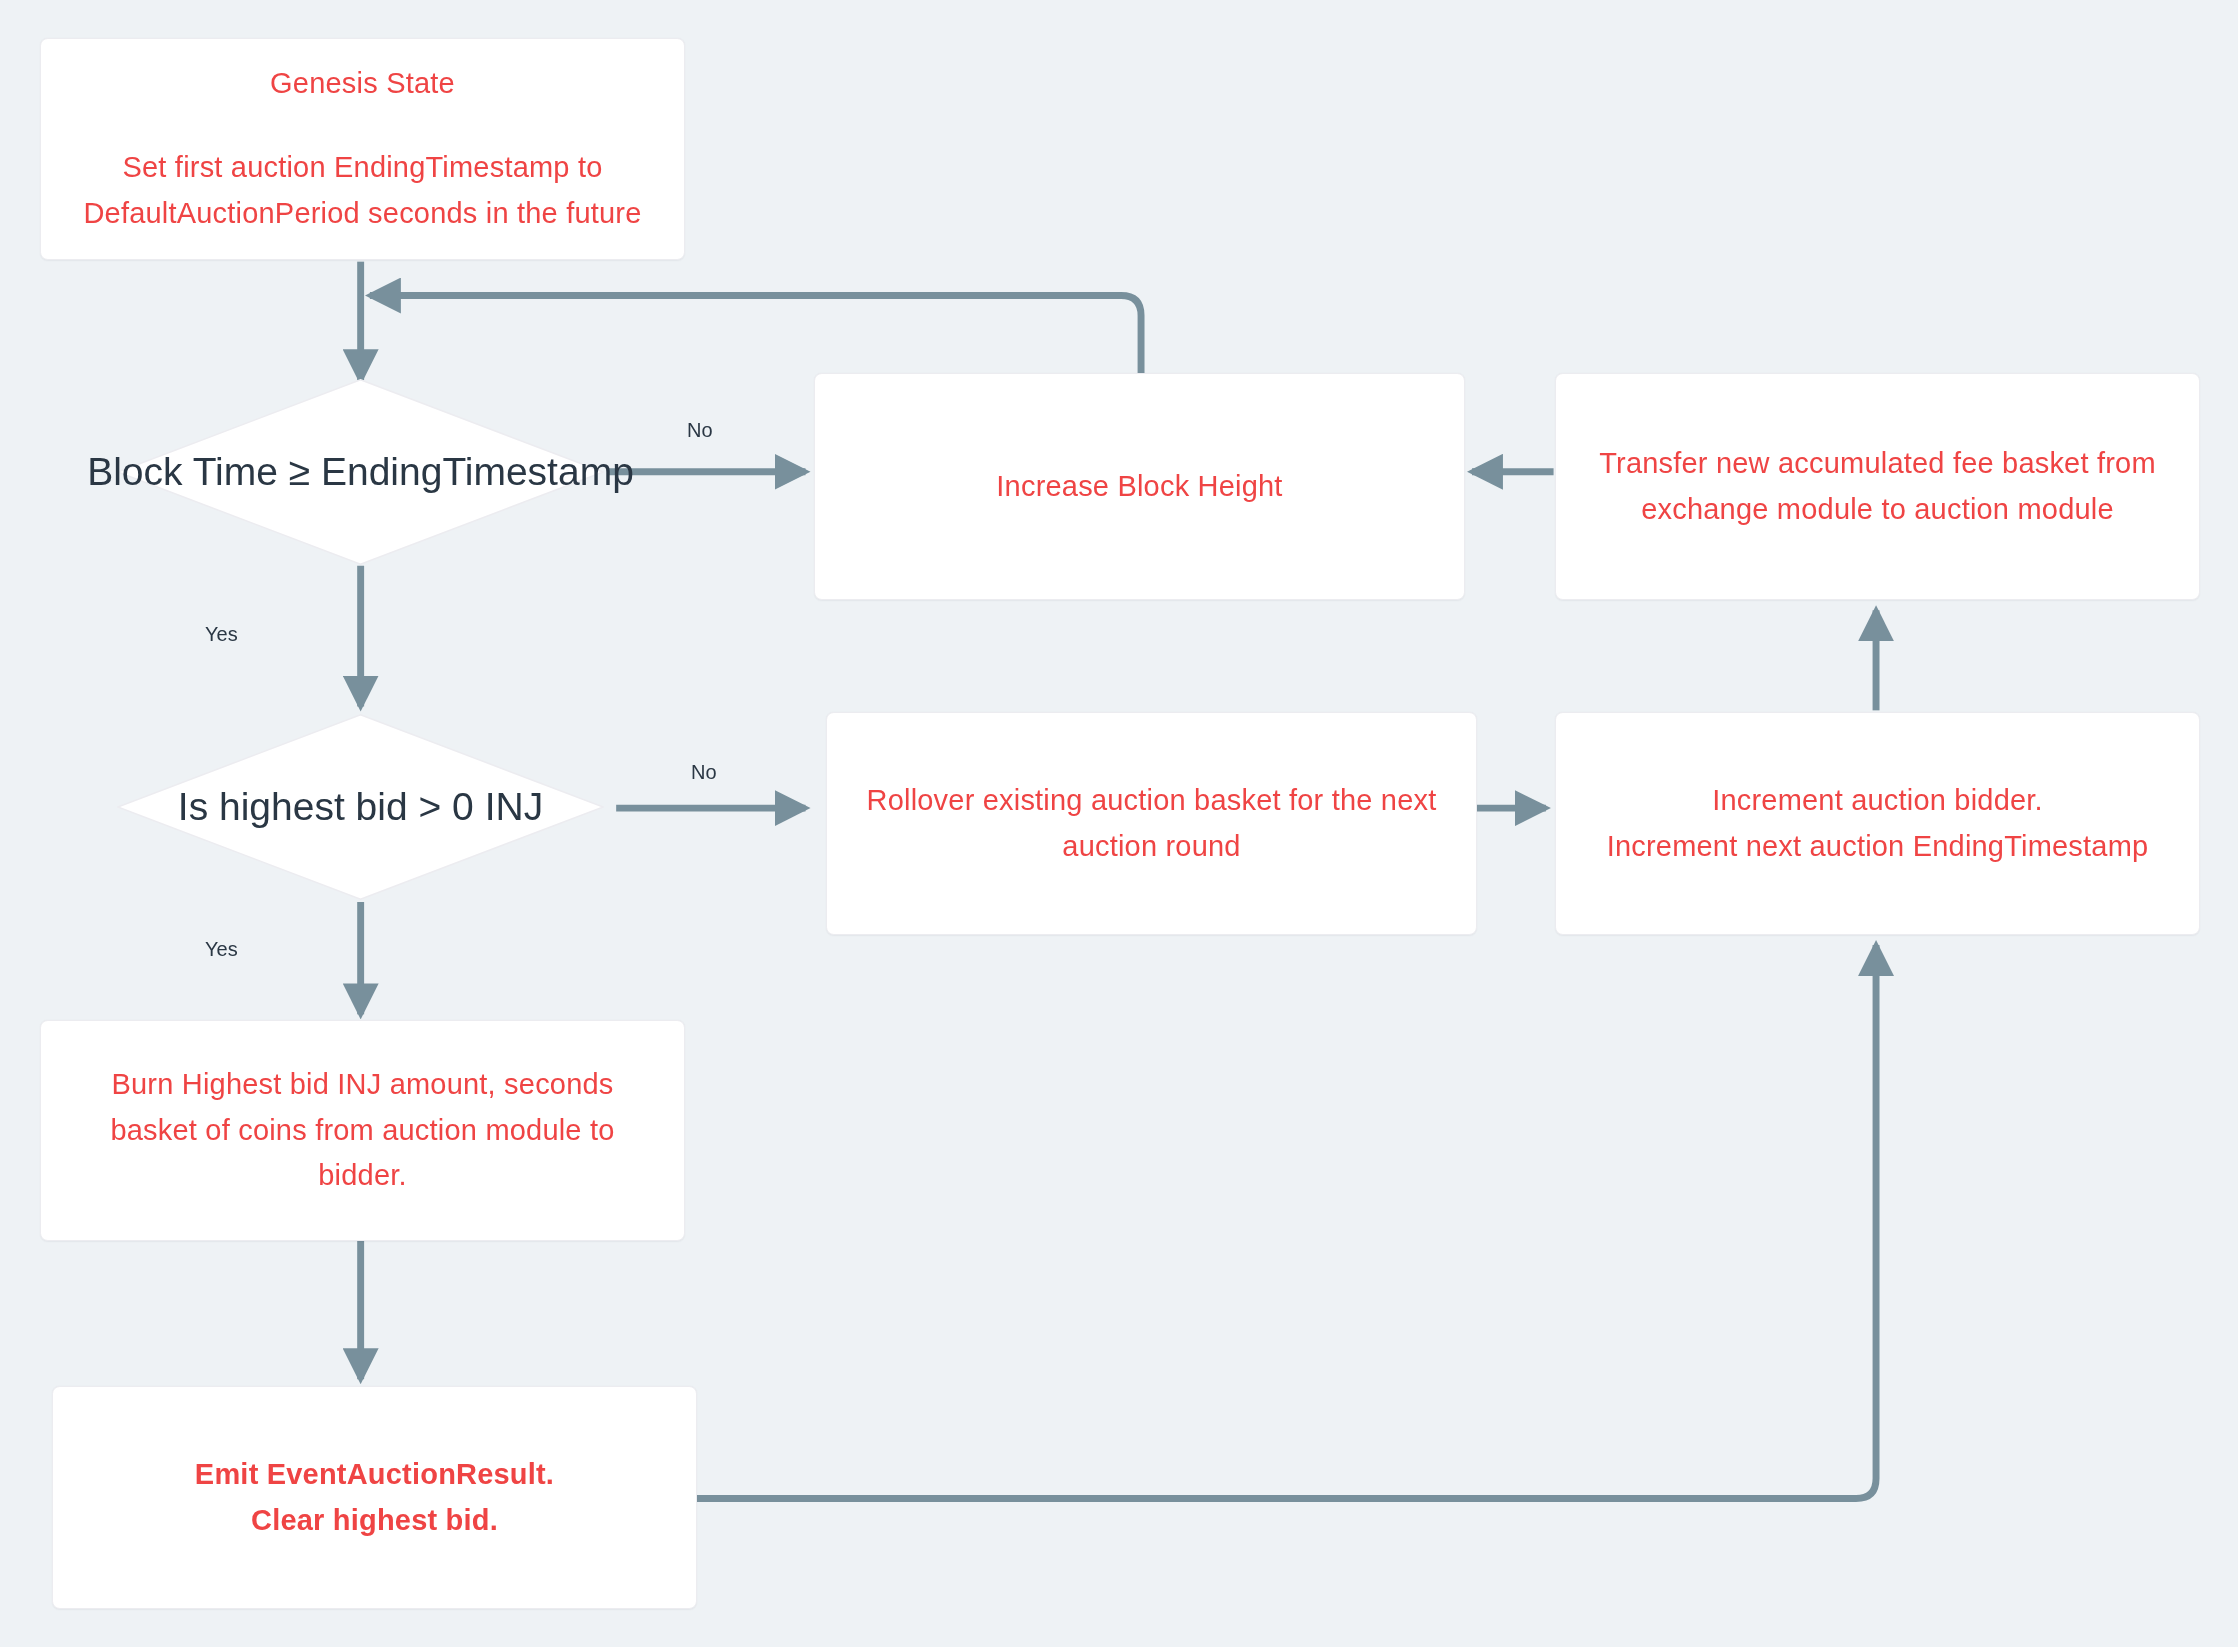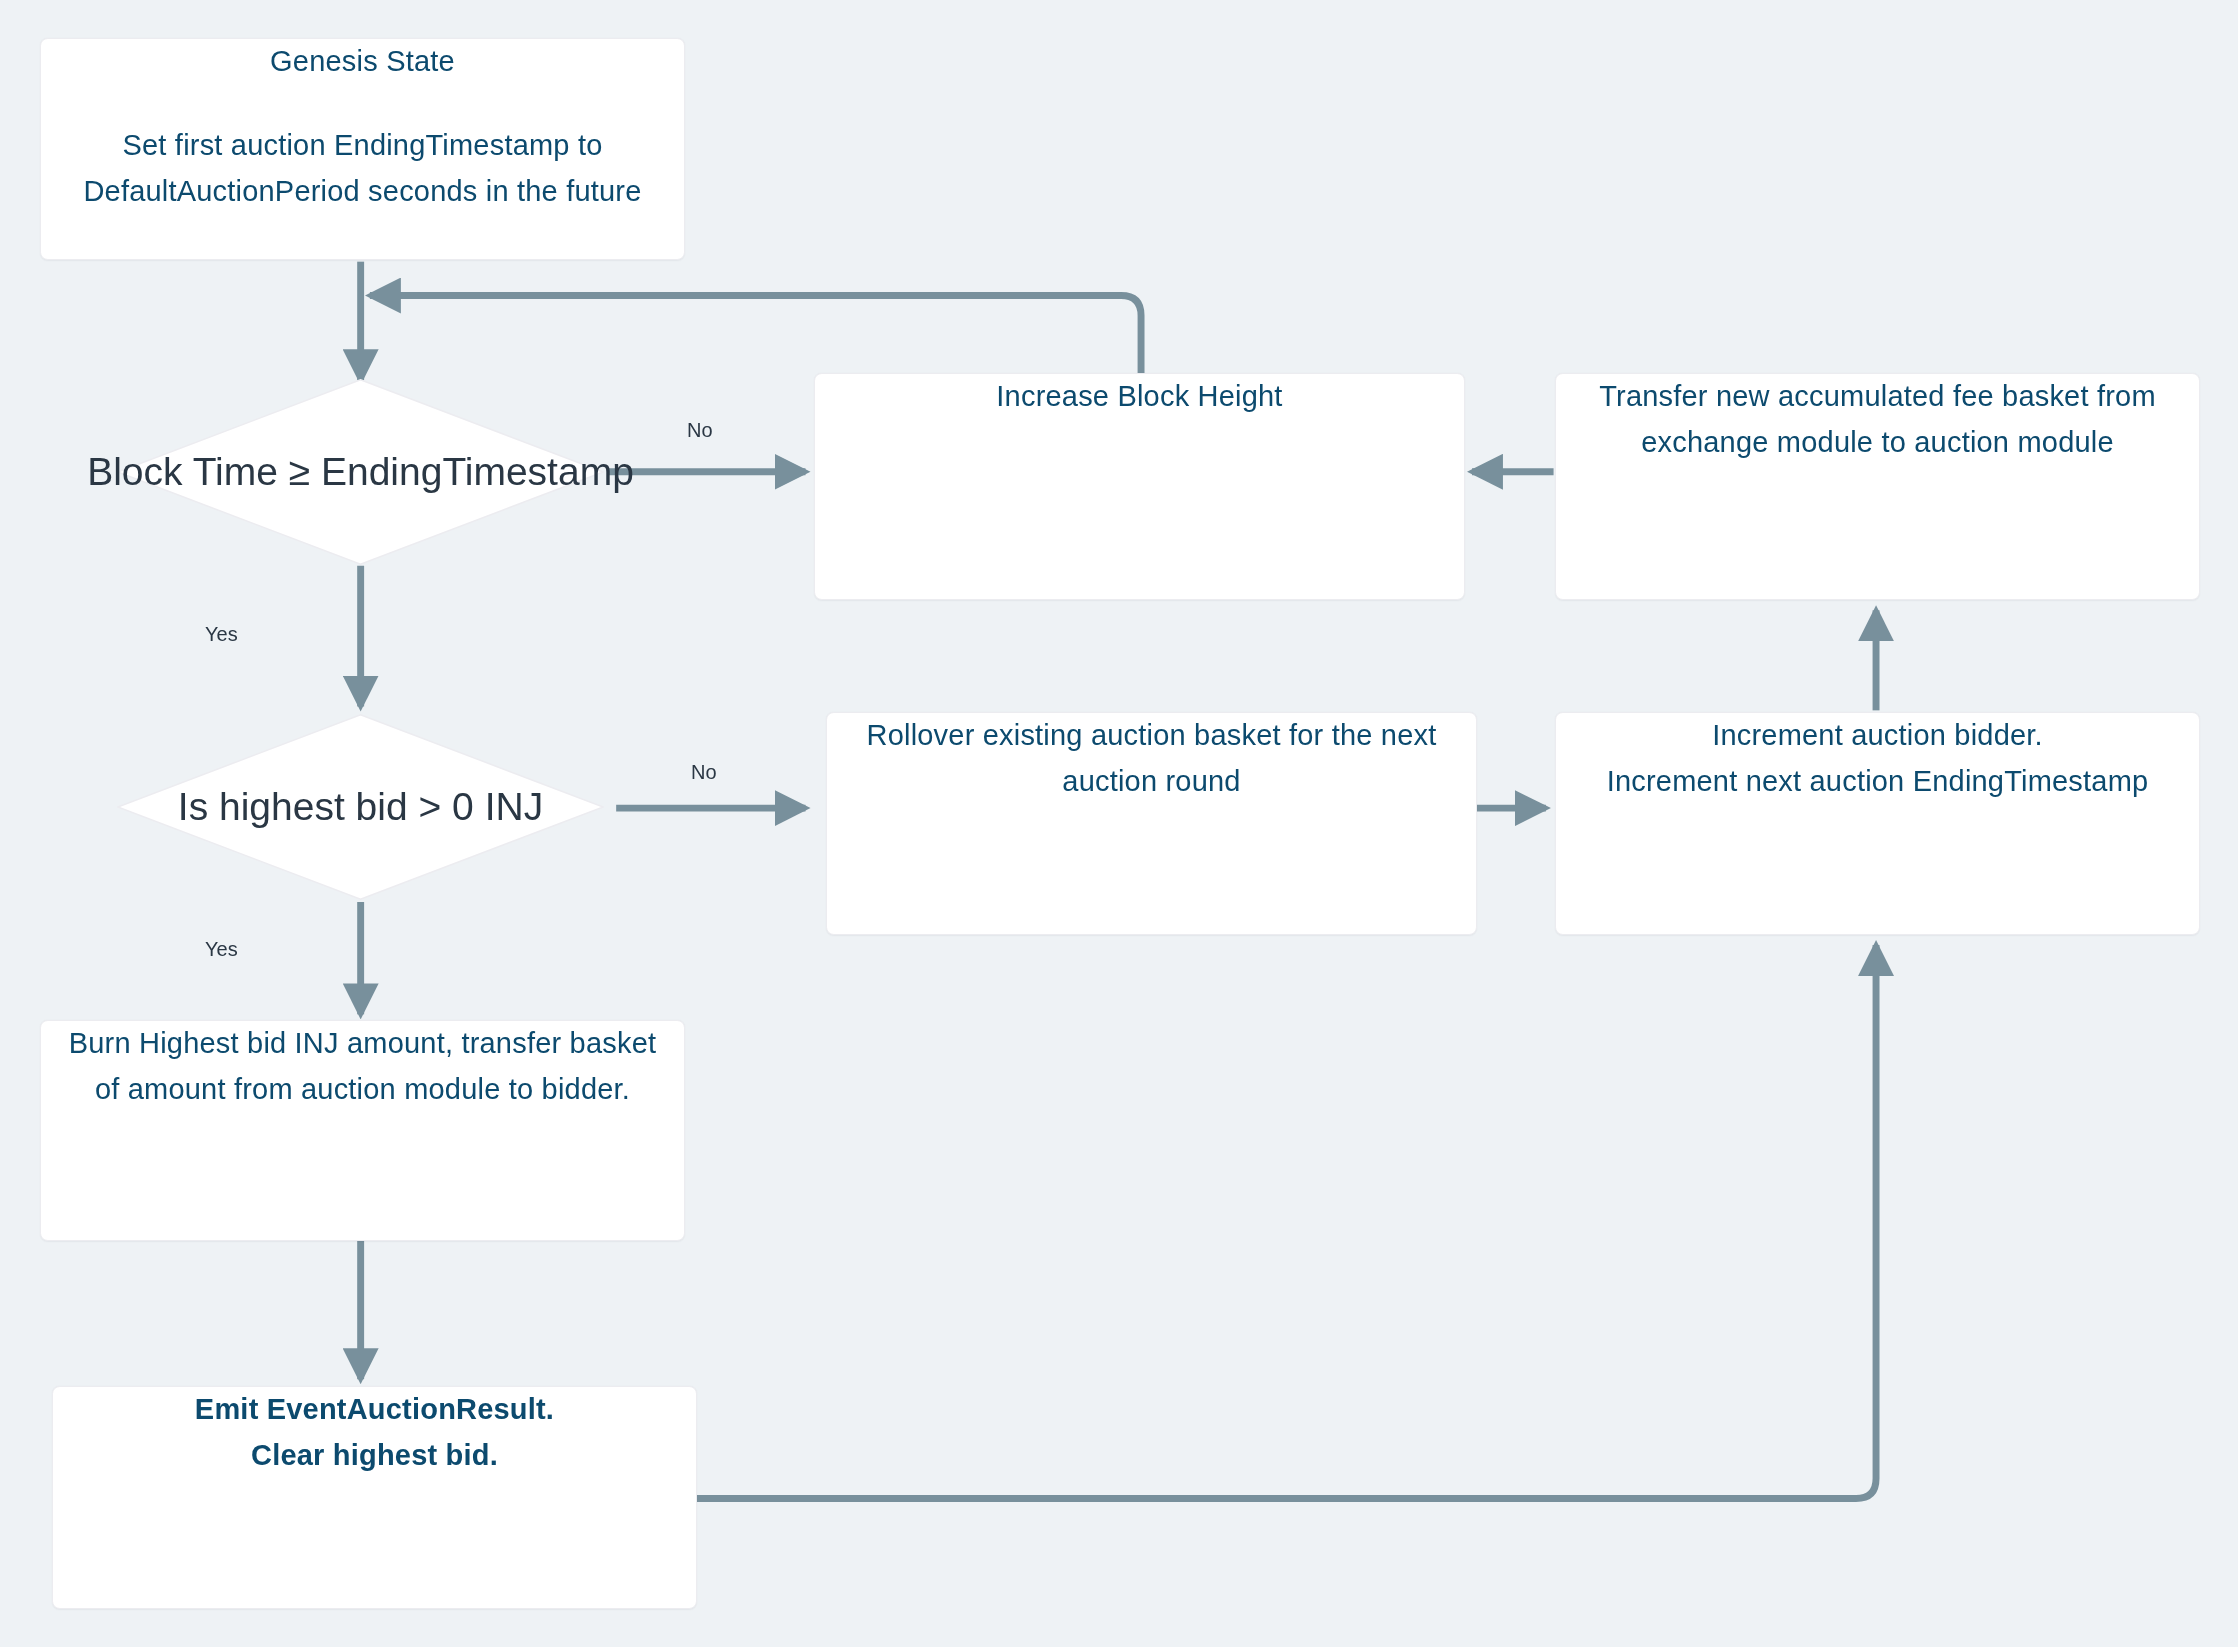--- a/index.html
+++ b/index.html
@@ -23,24 +23,24 @@
     left: 0;
     top: 0;
     width: 2239px;
     height: 1647px;
     pointer-events: none;
   }
   .node {
     position: absolute;
     box-sizing: border-box;
     display: flex;
-    align-items: flex-start;
+    align-items: center;
     justify-content: center;
     text-align: center;
-    color: #0c4a6e;
+    color: #ef4444;
     font-size: 29px;
     line-height: 1.58;
     letter-spacing: 0.2px;
   }
   .box {
     background: #ffffff;
     border: 0.8px solid #ececf0;
     border-radius: 7.7px;
     box-shadow: 0 0.8px 1.5px rgba(30,45,60,0.055);
     padding: 0 26px;
@@ -151,21 +151,21 @@
   </div>
 
   <div class="node box" style="left:1555px; top:712px; width:645px; height:223px;">
     <div class="inner">
       <span>Increment auction bidder.</span><br>
       <span>Increment next auction EndingTimestamp</span>
     </div>
   </div>
 
   <div class="node box" style="left:40px; top:1020px; width:645px; height:221px;">
-    <span class="inner">Burn Highest bid INJ amount, transfer basket of amount from auction module to bidder.</span>
+    <span class="inner">Burn Highest bid INJ amount, seconds basket of coins from auction module to bidder.</span>
   </div>
 
   <div class="node box" style="left:52px; top:1386px; width:645px; height:223px;font-weight:bold;">
     <div class="inner">
       <span>Emit EventAuctionResult.</span><br>
       <span>Clear highest bid.</span>
     </div>
   </div>
 
   <span class="edge-label" style="left:687px; top:420px;">No</span>

